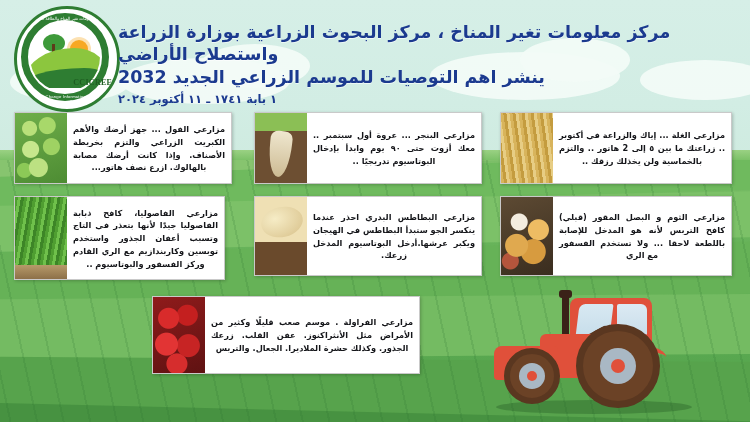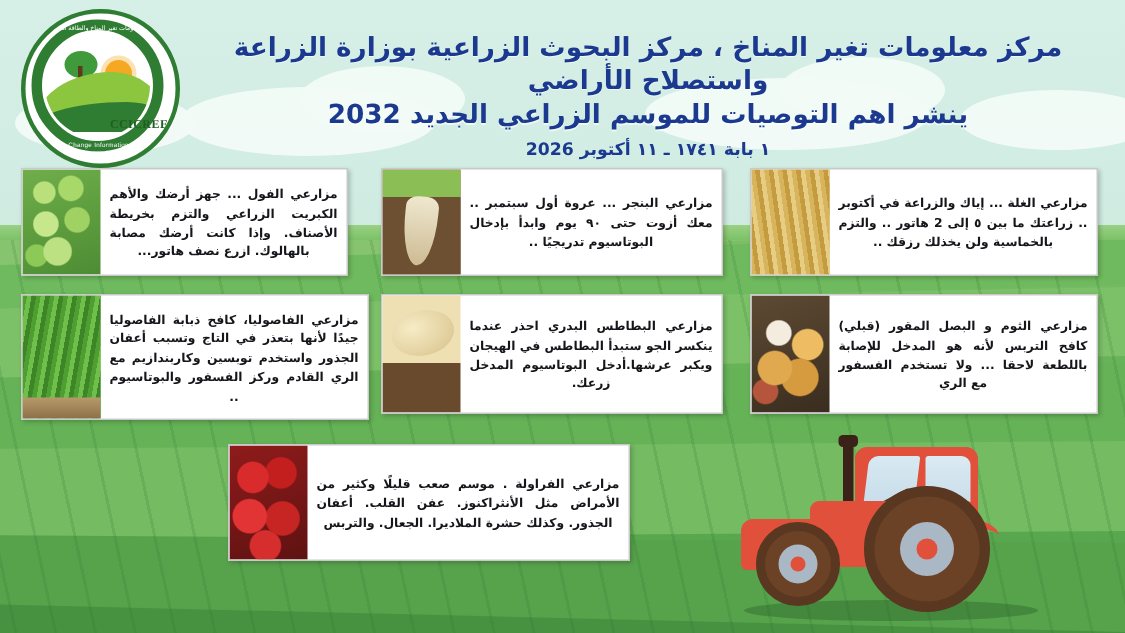--- a/index.html
+++ b/index.html
@@ -104,21 +104,21 @@
     position:absolute;left:0;right:0;text-align:center;
     font-size:4.2px;color:#ffffff;direction:ltr;
     font-family:"Liberation Sans",sans-serif;letter-spacing:.2px;
   }
   .logo-arc-top{top:7px;}
   .logo-arc-bot{bottom:5px;}
 
   
   .header{
     position:absolute;left:118px;top:22px;width:628px;
-    text-align:center;direction:rtl;
+    text-align:left;direction:rtl;
   }
   .title-line{
     font-family:"DejaVu Sans","Liberation Sans",sans-serif;
     font-weight:bold;color:#1b3a8f;line-height:1.25;
     text-shadow:0 1px 0 rgba(255,255,255,.6);
   }
   .title-1{font-size:17.5px;letter-spacing:-.2px;}
   .title-2{font-size:17.5px;margin-top:1px;}
   .title-date{
     margin-top:3px;font-size:11.5px;font-weight:bold;color:#1b3a8f;
@@ -208,21 +208,21 @@
       radial-gradient(circle at 26% 62%,#e23434 0 11px,transparent 12px),
       radial-gradient(circle at 68% 64%,#c72424 0 11px,transparent 12px),
       radial-gradient(circle at 46% 88%,#d62d2d 0 10px,transparent 11px),
       linear-gradient(160deg,#8f1b1b,#5f1212);
   }
 
   
   #card-fava     {left:14px; top:112px; width:218px; height:72px;}
   #card-beet     {left:254px;top:112px; width:228px; height:72px;}
   #card-wheat    {left:500px;top:112px; width:232px; height:72px;}
-  #card-beans    {left:14px; top:196px; width:232px; height:84px;}
+  #card-beans    {left:14px; top:196px; width:211px; height:84px;}
   #card-potato   {left:254px;top:196px; width:228px; height:80px;}
   #card-garlic   {left:500px;top:196px; width:232px; height:80px;}
   #card-strawberry{left:152px;top:296px; width:268px; height:78px;}
 
   
   .tractor{position:absolute;left:478px;top:290px;width:230px;height:128px;}
   .t-shadow{
     position:absolute;left:18px;bottom:4px;width:196px;height:14px;
     background:rgba(20,70,25,.28);border-radius:50%;
   }
@@ -345,21 +345,21 @@
       <div class="logo-hill"></div>
       <div class="logo-hill2"></div>
     </div>
     <div class="logo-txt">CCICREES</div>
     <div class="logo-arc-bot">Climate Change Information Center &amp; Renewable Energy &amp; Expert System</div>
   </div>
 
   <div class="header">
     <div class="title-line title-1">مركز معلومات تغير المناخ ، مركز البحوث الزراعية بوزارة الزراعة واستصلاح الأراضي</div>
     <div class="title-line title-2">ينشر اهم التوصيات للموسم الزراعي الجديد 2032</div>
-    <div class="title-date">١ بابة ١٧٤١ ـ ١١ أكتوبر 2026</div>
+    <div class="title-date">١ بابة ١٧٤١ ـ ١١ أكتوبر ٢٠٢٤</div>
   </div>
 
   <div class="card" id="card-fava">
     <div class="thumb th-beans"></div>
     <div class="txt">مزارعي الفول ... جهز أرضك والأهم الكبريت الزراعي والتزم بخريطة الأصناف. وإذا كانت أرضك مصابة بالهالوك. ازرع نصف هاتور...</div>
   </div>
 
   <div class="card" id="card-beet">
     <div class="thumb th-beet"></div>
     <div class="txt">مزارعي البنجر ... عروة أول سبتمبر .. معك أزوت حتى ٩٠ يوم وابدأ بإدخال البوتاسيوم تدريجيًا ..</div>
@@ -380,16 +380,16 @@
     <div class="txt">مزارعي البطاطس البدري احذر عندما ينكسر الجو ستبدأ البطاطس في الهيجان ويكبر عرشها.أدخل البوتاسيوم المدخل زرعك.</div>
   </div>
 
   <div class="card" id="card-garlic">
     <div class="thumb th-onion"></div>
     <div class="txt">مزارعي الثوم و البصل المقور (قبلي) كافح التربس لأنه هو المدخل للإصابة باللطعة لاحقا ... ولا تستخدم الفسفور مع الري</div>
   </div>
 
   <div class="card" id="card-strawberry">
     <div class="thumb th-straw"></div>
-    <div class="txt">مزارعي الفراولة . موسم صعب قليلًا وكثير من الأمراض مثل الأنثراكنوز. عفن القلب. أعفان الجذور. وكذلك حشرة الملاديرا. الجعال. والتربس</div>
+    <div class="txt">مزارعي الفراولة . موسم صعب قليلًا وكثير من الأمراض مثل الأنثراكنوز. عفن القلب. زرعك الجذور. وكذلك حشرة الملاديرا. الجعال. والتربس</div>
   </div>
 
 </div>
 
 </body></html>

